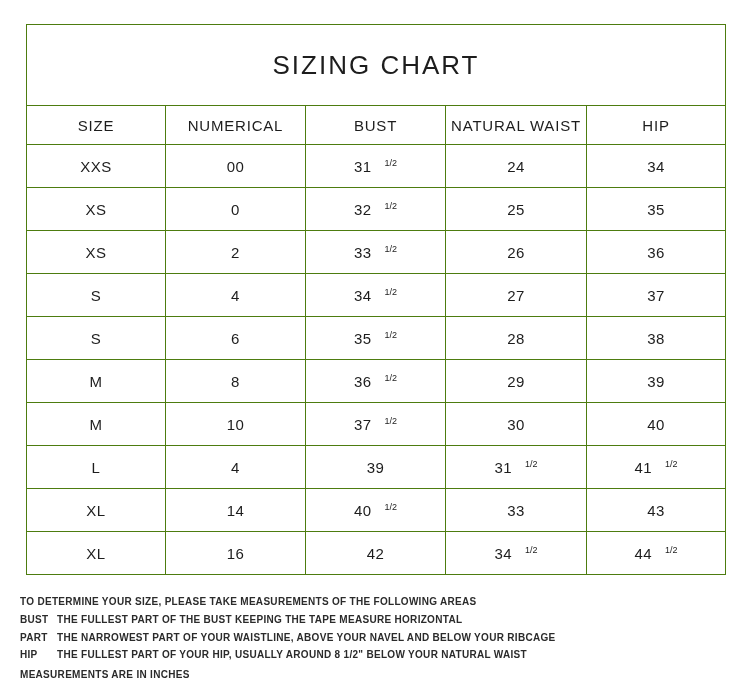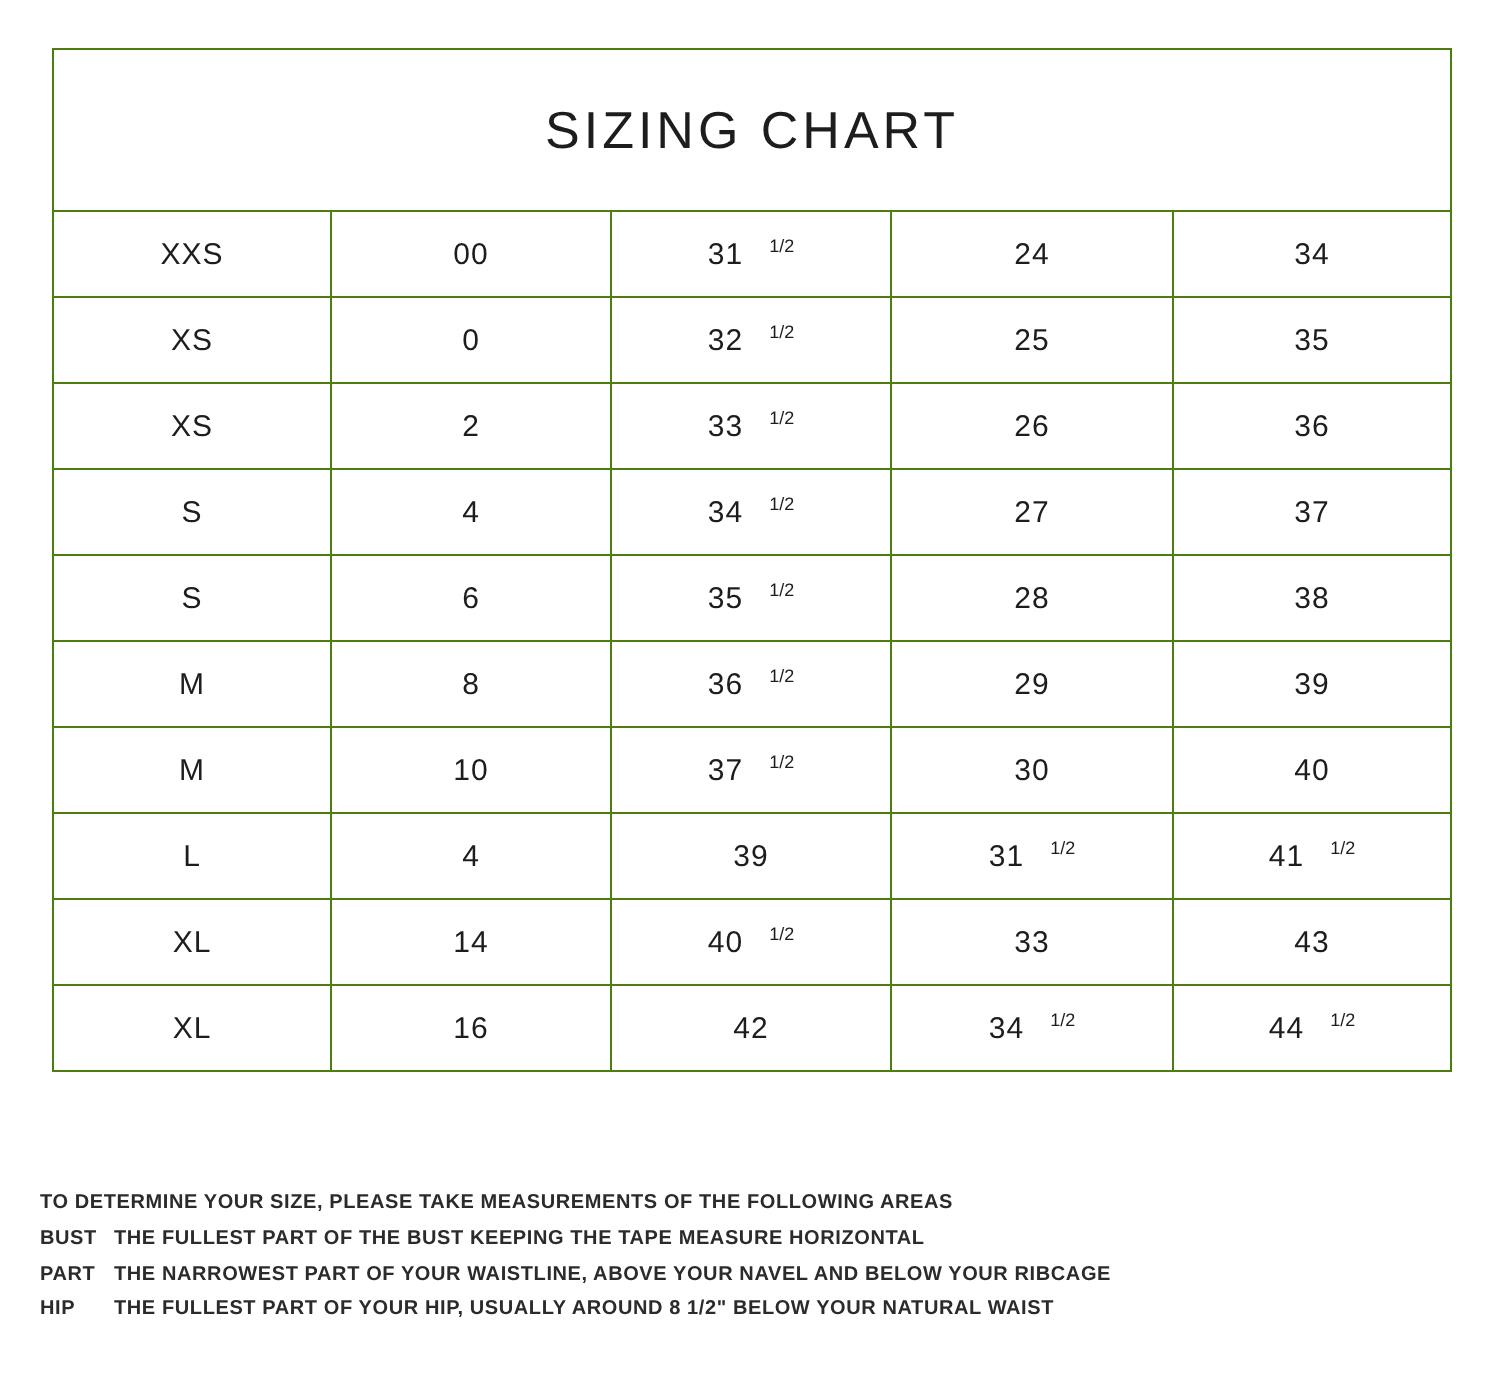--- a/index.html
+++ b/index.html
@@ -100,20 +100,27 @@
       <col style="width:139px">
       <col style="width:140px">
       <col style="width:140px">
       <col style="width:141px">
       <col style="width:139px">
     </colgroup>
     <thead>
       <tr class="title-row">
         <th colspan="5">SIZING CHART</th>
       </tr>
+      <tr class="header-row" id="header-row">
+          <th>SIZE</th>
+          <th>NUMERICAL</th>
+          <th>BUST</th>
+          <th>NATURAL WAIST</th>
+          <th>HIP</th>
+        </tr>
     </thead>
     <tbody id="table-body">
         <tr>
           <td><span class="cell-main">XXS</span></td>
           <td><span class="cell-main">00</span></td>
           <td><span class="cell-main">31</span><sup class="frac">1/2</sup></td>
           <td><span class="cell-main">24</span></td>
           <td><span class="cell-main">34</span></td>
         </tr>
         <tr>
@@ -191,15 +198,16 @@
         </div>
         <div class="term-line">
           <span class="term-label">PART</span>
           <span class="term-definition">THE NARROWEST PART OF YOUR WAISTLINE, ABOVE YOUR NAVEL AND BELOW YOUR RIBCAGE</span>
         </div>
         <div class="term-line">
           <span class="term-label">HIP</span>
           <span class="term-definition">THE FULLEST PART OF YOUR HIP, USUALLY AROUND 8 1/2" BELOW YOUR NATURAL WAIST</span>
         </div>
       </div>
+    <div class="footer-units">MEASUREMENTS ARE IN INCHES</div>
   </div>
 
 </div>
 
 </body></html>

